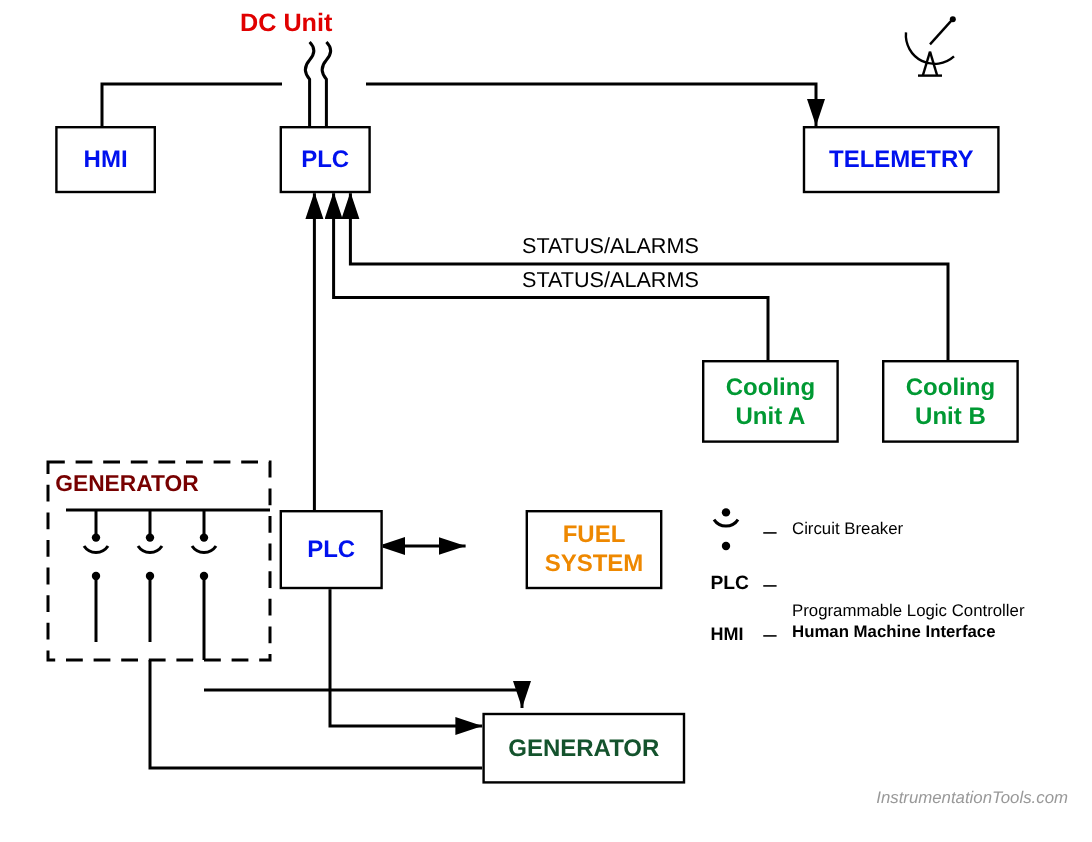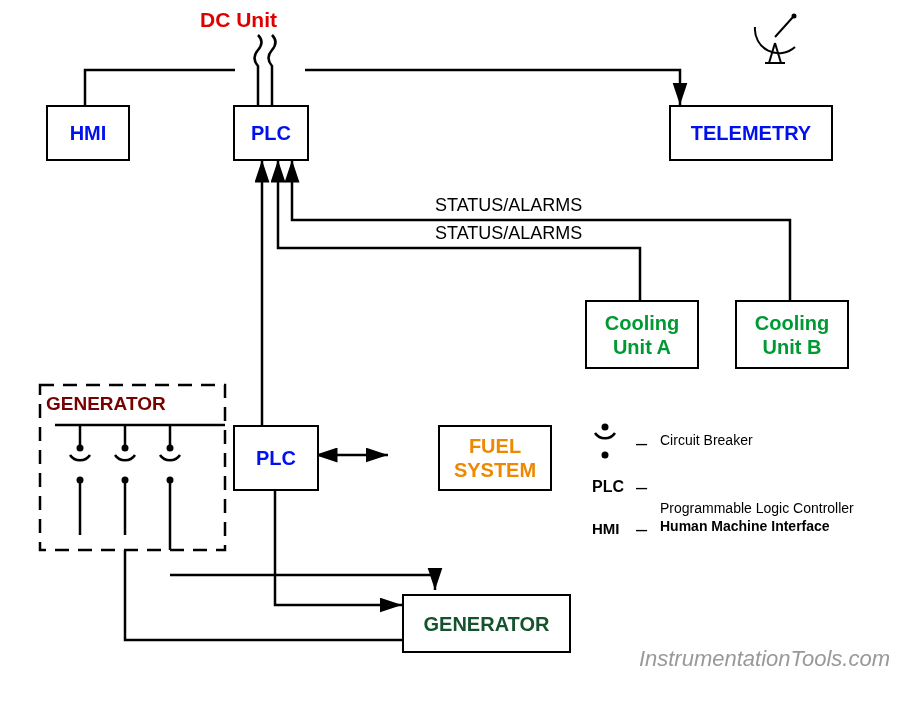--- a/index.html
+++ b/index.html
@@ -35,21 +35,21 @@
       font-size: 18px;
     }
     .legend-label {
       position: absolute;
       font-size: 14px;
       color: #000;
     }
     .watermark {
       position: absolute;
       color: #999;
-      font-size: 22px;
+      font-size: 14px;
       font-style: italic;
     }
     svg.diagram {
       position: absolute;
       top: 0;
       left: 0;
       width: 910px;
       height: 702px;
       pointer-events: none;
     }

